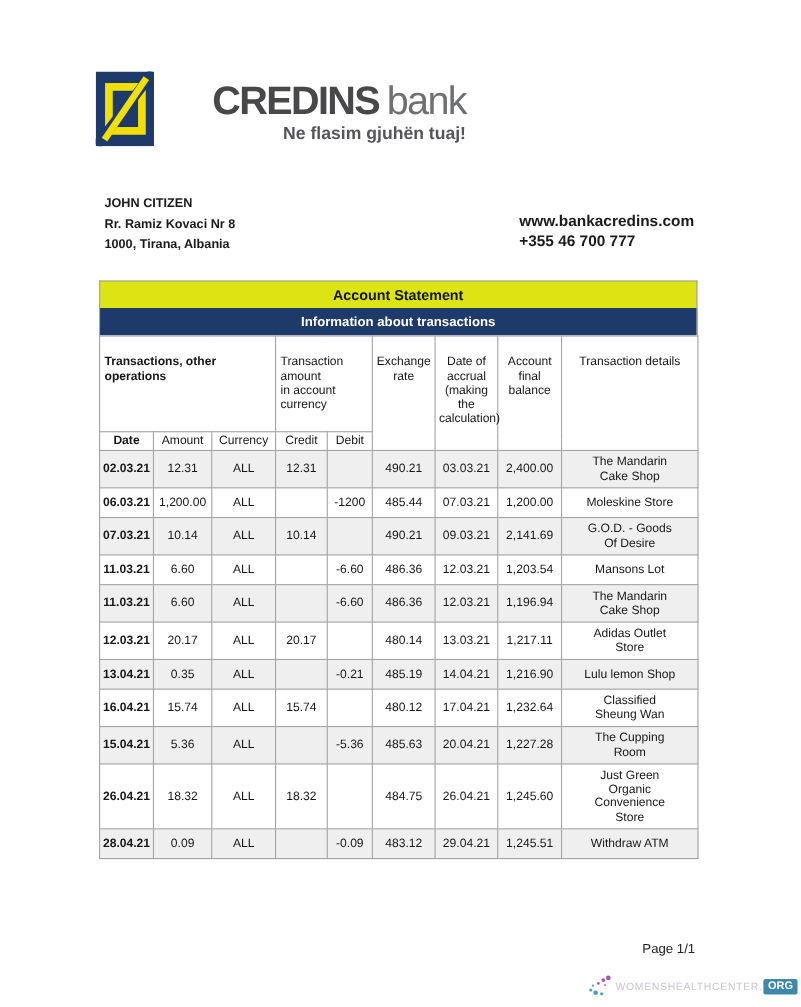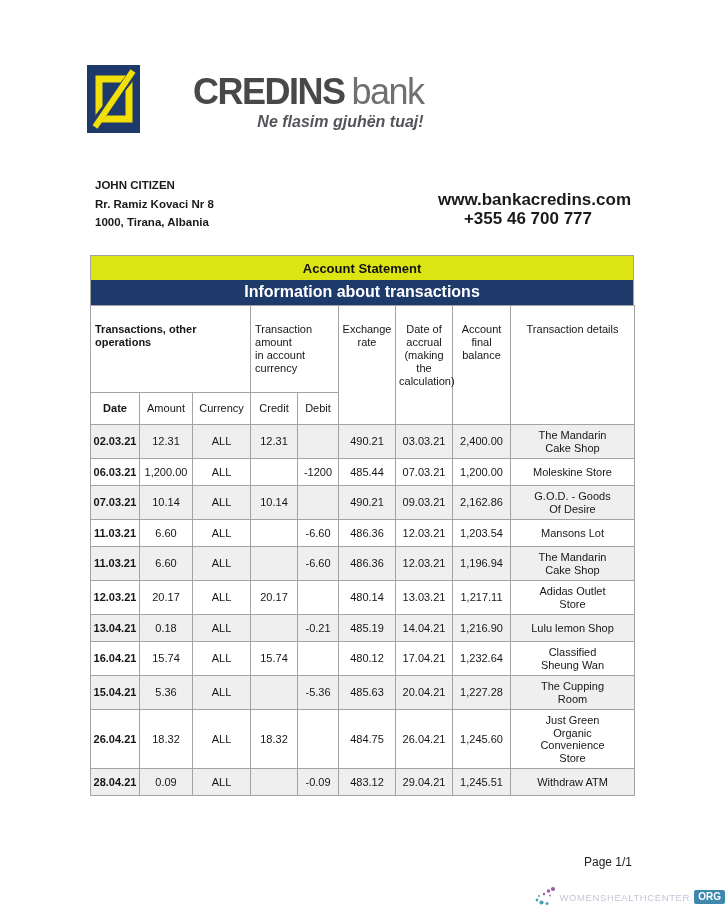--- a/index.html
+++ b/index.html
@@ -22,56 +22,56 @@
   }
   .page{position:relative;width:728px;height:915px;background:#fff;}
 
   
   .logo-row{position:absolute;top:65px;left:87px;display:flex;align-items:flex-start;gap:44px;}
   .logo-icon{width:53px;height:68px;flex:0 0 auto;display:block;}
   .logo-textblock{margin-left:9px;padding-top:7px;display:flex;flex-direction:column;}
   .brand-line{font-size:36px;line-height:40px;letter-spacing:-1.5px;white-space:nowrap;}
   .brand-name{font-weight:700;color:#48484a;}
   .brand-suffix{font-weight:400;color:#6f7072;margin-left:7px;}
-  .tagline{align-self:flex-end;font-style:italic;font-weight:700;font-size:16px;color:#55545a;margin-top:1px;}
+  .tagline{align-self:flex-end;font-weight:700;font-size:16px;color:#55545a;margin-top:1px;}
 
   
   .customer{position:absolute;top:176px;left:95px;font-size:11.5px;font-weight:700;line-height:18.5px;color:#1a1a1a;}
-  .contact{position:absolute;top:191px;right:97px;font-size:17px;font-weight:700;line-height:18.5px;color:#1a1a1a;text-align:center;}
+  .contact{position:absolute;top:191px;right:97px;font-size:14px;font-weight:700;line-height:18.5px;color:#1a1a1a;text-align:left;}
   .contact .phone{padding-right:13px;}
 
   
   .statement{position:absolute;top:255px;left:90px;width:544px;}
   .bar{width:100%;text-align:center;font-weight:700;}
   .bar-yellow{
     background:var(--accent-yellow);
     color:#121212;
     font-size:13px;
     height:25px;line-height:25px;
     border:1px solid var(--border-gray);
     border-bottom:none;
   }
   .bar-blue{
     background:var(--accent-navy);
     color:#ffffff;
-    font-size:16px;
+    font-size:12px;
     height:25px;line-height:24px;
     border-left:1px solid var(--border-gray);
     border-right:1px solid var(--border-gray);
   }
   table{border-collapse:collapse;table-layout:fixed;width:544px;background:#fff;}
   th,td{border:1px solid var(--border-gray);}
   thead th{
     font-size:11px;font-weight:400;vertical-align:top;
     padding:17px 3px;line-height:13px;text-align:center;background:#fff;color:#161616;
   }
   th.group{text-align:left;font-weight:700;padding-left:4px;}
   th.amount-group{text-align:left;white-space:pre-line;padding-left:4px;}
   th.rspan{white-space:pre-line;}
-  tr.h2 th{height:32px;vertical-align:middle;padding:1px 2px;}
+  tr.h2 th{height:17px;vertical-align:middle;padding:1px 2px;}
   th.sub-bold{font-weight:700;}
   tbody tr{height:27px;}
   td{
     font-size:11px;text-align:center;vertical-align:middle;
     padding:4px 2px;line-height:12.5px;color:#161616;background:#fff;
   }
   td.c-date{font-weight:700;}
   td.c-details{padding:4px 18px;}
   tr.alt td{background:var(--row-alt);}
 
@@ -181,21 +181,21 @@
       <td class="c-details">Moleskine Store</td>
     </tr>
           <tr class="alt">
       <td class="c-date">07.03.21</td>
       <td>10.14</td>
       <td>ALL</td>
       <td>10.14</td>
       <td></td>
       <td>490.21</td>
       <td>09.03.21</td>
-      <td>2,162.86</td>
+      <td>2,141.69</td>
       <td class="c-details">G.O.D. - Goods Of Desire</td>
     </tr>
           <tr>
       <td class="c-date">11.03.21</td>
       <td>6.60</td>
       <td>ALL</td>
       <td></td>
       <td>-6.60</td>
       <td>486.36</td>
       <td>12.03.21</td>
@@ -219,21 +219,21 @@
       <td>ALL</td>
       <td>20.17</td>
       <td></td>
       <td>480.14</td>
       <td>13.03.21</td>
       <td>1,217.11</td>
       <td class="c-details">Adidas Outlet Store</td>
     </tr>
           <tr class="alt">
       <td class="c-date">13.04.21</td>
-      <td>0.18</td>
+      <td>0.35</td>
       <td>ALL</td>
       <td></td>
       <td>-0.21</td>
       <td>485.19</td>
       <td>14.04.21</td>
       <td>1,216.90</td>
       <td class="c-details">Lulu lemon Shop</td>
     </tr>
           <tr>
       <td class="c-date">16.04.21</td>

